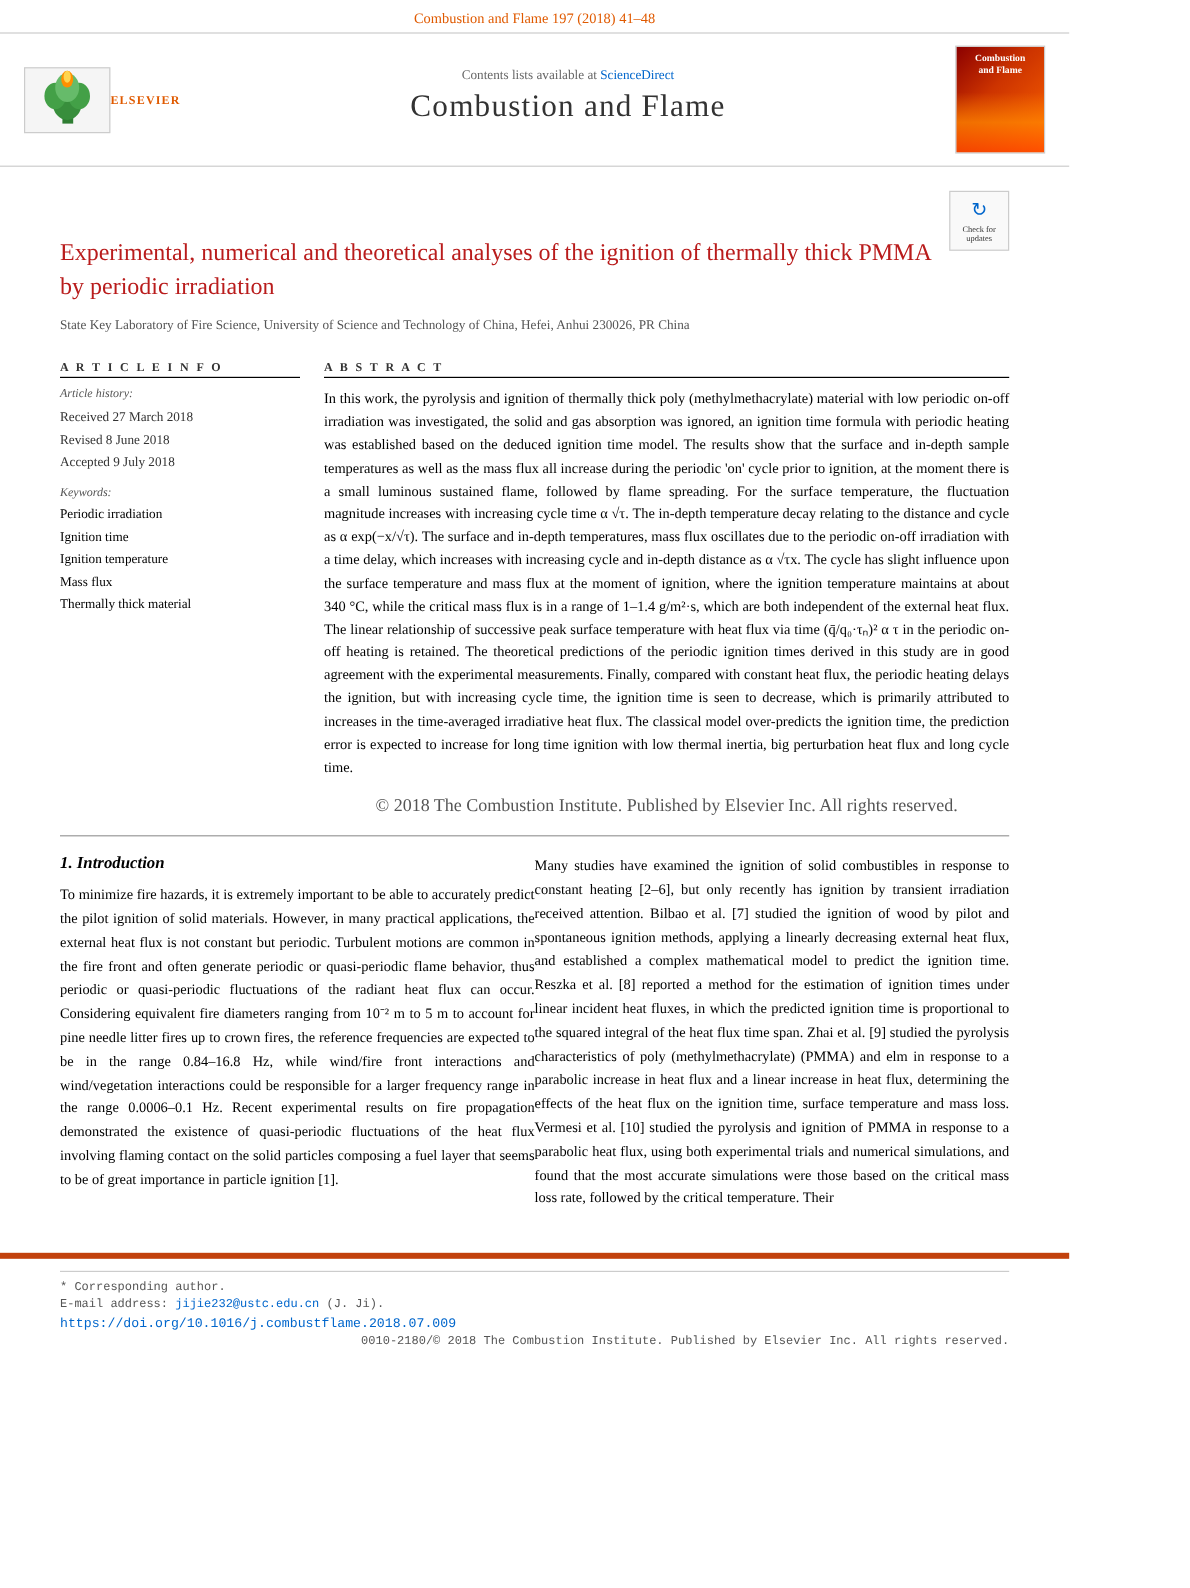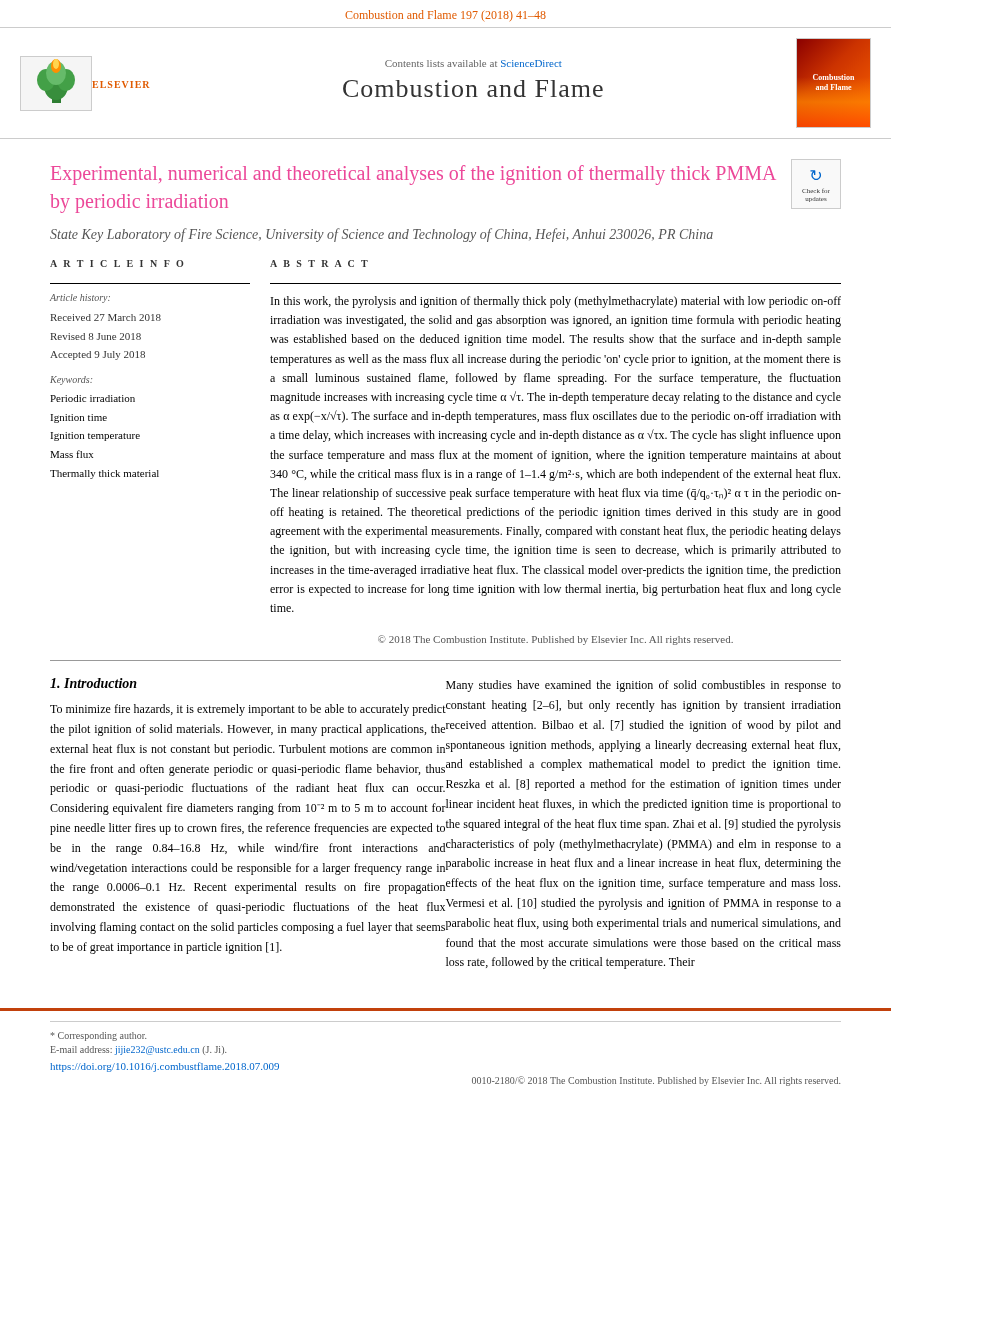--- a/index.html
+++ b/index.html
@@ -94,21 +94,21 @@
     .journal-cover-img {
       min-width: 75px;
       width: 75px;
       height: 90px;
       background: linear-gradient(135deg, #8B0000 0%, #cc3300 40%, #ff6600 100%);
       border: 1px solid #ccc;
       position: relative;
       display: flex;
       flex-direction: column;
       align-items: center;
-      justify-content: center;
+      justify-content: flex-start;
       padding: 5px;
       overflow: hidden;
     }
     .journal-cover-title {
       color: #fff;
       font-size: 8px;
       font-weight: bold;
       text-align: center;
       line-height: 1.2;
       z-index: 2;
@@ -131,23 +131,24 @@
     
     .article-title-section {
       display: flex;
       align-items: flex-start;
       margin-bottom: 12px;
     }
     .article-main-title {
       flex: 1;
       font-size: 20px;
       font-weight: normal;
-      color: #ec4899;
+      color: #b91c1c;
       line-height: 1.4;
       padding-right: 15px;
+      margin-top: 38px;
     }
     .check-updates-badge {
       width: 50px;
       min-width: 50px;
       height: 50px;
       border: 1px solid #ccc;
       display: flex;
       flex-direction: column;
       align-items: center;
       justify-content: center;
@@ -161,24 +162,22 @@
       color: #0066cc;
       margin-bottom: 2px;
     }
 
     .authors-line {
       font-size: 12px;
       color: #333;
       margin-bottom: 5px;
     }
     .affiliation-line {
-      font-size: 14px;
-      font-style: italic;
-      color: #555;
-      margin-bottom: 15px;
+      font-size: 11px;
+      color: #555;
     }
 
     
     .two-col {
       display: flex;
       gap: 20px;
       margin-bottom: 15px;
     }
     .left-col {
       width: 200px;
@@ -188,22 +187,23 @@
       flex: 1;
     }
 
     
     .section-header {
       font-size: 10px;
       letter-spacing: 2px;
       font-weight: bold;
       color: #333;
       border-bottom: 1px solid #000;
-      padding-bottom: 14px;
+      padding-bottom: 2px;
       margin-bottom: 8px;
+      margin-top: 24px;
     }
     .article-info-label {
       font-size: 10px;
       font-style: italic;
       color: #555;
       margin-bottom: 5px;
     }
     .article-info-dates {
       font-size: 11px;
       color: #333;
@@ -229,21 +229,21 @@
 
     
     .abstract-text {
       font-size: 12px;
       line-height: 1.6;
       color: #000;
       text-align: justify;
     }
 
     .copyright-line {
-      font-size: 11px;
+      font-size: 15px;
       color: #555;
       text-align: center;
       margin-top: 10px;
       padding-top: 5px;
     }
 
     
     .section-divider {
       border: none;
       border-top: 1px solid #999;
@@ -267,24 +267,25 @@
     }
     .body-text {
       font-size: 12px;
       line-height: 1.65;
       text-align: justify;
       color: #000;
     }
 
     
     .article-footer {
-      border-top: 3px solid #c2410c;
+      border-top: 5px solid #c2410c;
       padding: 10px 50px 5px 50px;
       font-size: 10px;
       color: #555;
+      font-family: Liberation Mono, monospace;
     }
     .footnote-line {
       font-size: 10px;
       color: #555;
       margin-bottom: 3px;
     }
     .footnote-line a {
       color: #0066cc;
       text-decoration: none;
     }

